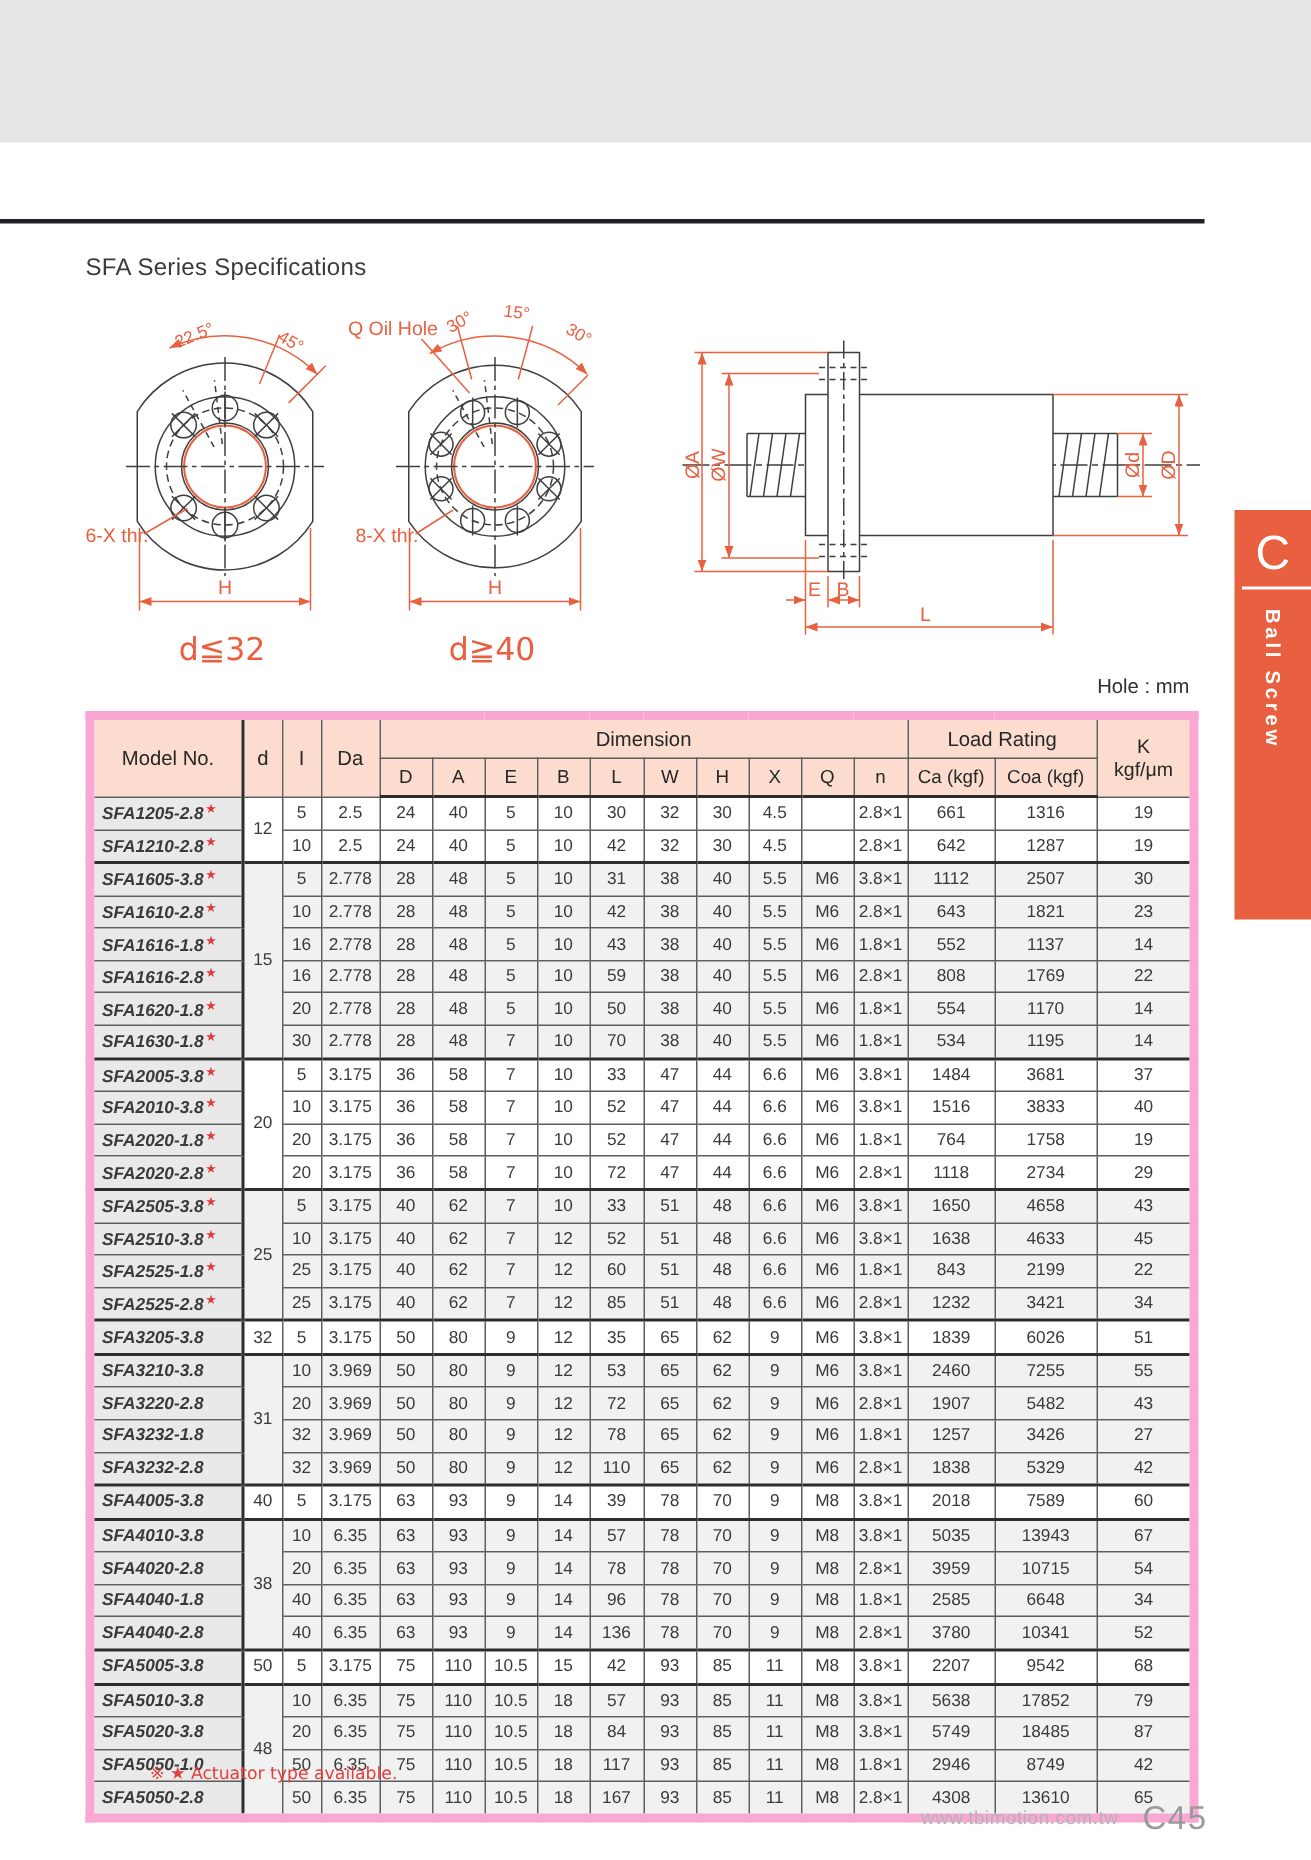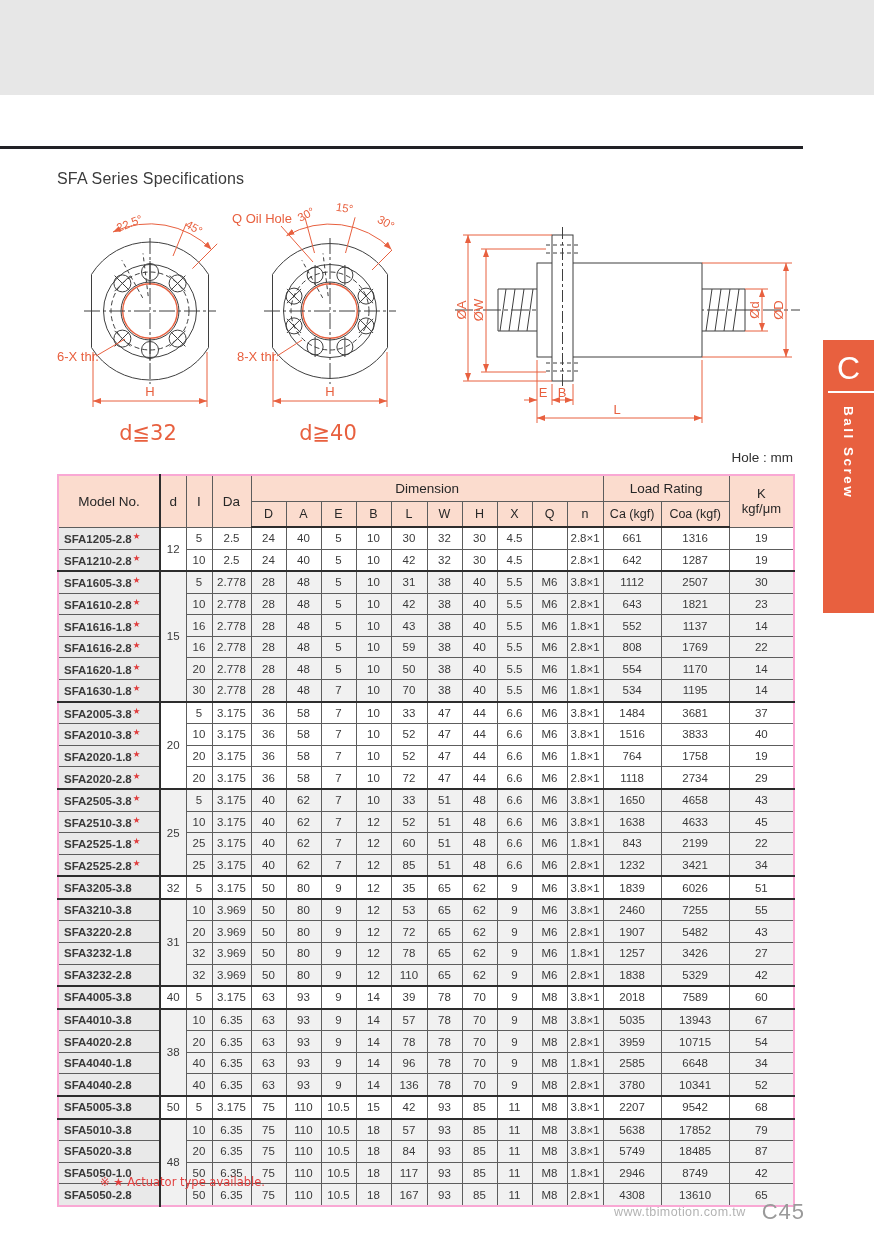--- a/index.html
+++ b/index.html
@@ -7,32 +7,32 @@
         font-family:"Liberation Sans",sans-serif;}
   .topband{position:absolute;left:0;top:0;width:874px;height:95px;background:#e7e7e7;}
   .rule{position:absolute;left:0;top:146px;width:803px;height:3px;background:#212126;}
   .title{position:absolute;left:57px;top:170px;font-size:16px;color:#3b3b3b;letter-spacing:.2px;}
   svg.draw{position:absolute;left:0;top:0;}
 
   .unit{position:absolute;left:57px;top:450px;width:736px;text-align:right;
         font-size:13.5px;color:#2f2f2f;}
 
   table.spec{position:absolute;left:57px;top:474px;width:736px;border-collapse:collapse;
-        table-layout:fixed;border:2px solid #f9a8d4;}
+        table-layout:fixed;border:6px solid #f9a8d4;}
   .spec th,.spec td{border:1px solid #5d5d5d;padding:0;text-align:center;vertical-align:middle;
         overflow:hidden;white-space:nowrap;}
   .spec thead th{background:#fbdcce;color:#272727;font-weight:500;}
   .spec thead tr.r1 th{height:25px;font-size:13.5px;}
   .spec thead tr.r2 th{height:24px;font-size:12.5px;}
   .spec thead tr.r2 th{font-weight:400;}
   .spec thead tr:last-child th{border-bottom:2px solid #2d2d2d;}
   th.kcell{font-size:13px !important;line-height:1.2;font-weight:400;}
   .spec tbody td{font-size:11.5px;color:#3a3a3a;height:20.58px;}
   td.model{background:#e9e9e9;text-align:left;padding-left:5px;font-weight:700;font-size:12px;
-        color:#2b2b2b;border-right:2px solid #2d2d2d;}
+        color:#2b2b2b;border-right:2px solid #2d2d2d;font-style:italic;}
   tr.shaded td:not(.model){background:#f1f1f1;}
   tr.gstart td{border-top:2px solid #2d2d2d;}
   .star{color:#e03a3a;font-size:8.5px;vertical-align:4px;margin-left:1px;
         font-family:"DejaVu Sans",sans-serif;}
   .note{position:absolute;left:57px;top:1175px;font-size:11.5px;color:#e2403f;
         font-family:"DejaVu Sans","Liberation Sans",sans-serif;margin-left:43px;}
   .footer{position:absolute;left:57px;top:1199px;width:748px;display:flex;
         justify-content:flex-end;align-items:center;gap:16px;}
   .site{font-size:12.5px;color:#b3b3b3;letter-spacing:.4px;}
   .pageno{font-size:22px;color:#9a9a9a;letter-spacing:1px;}

